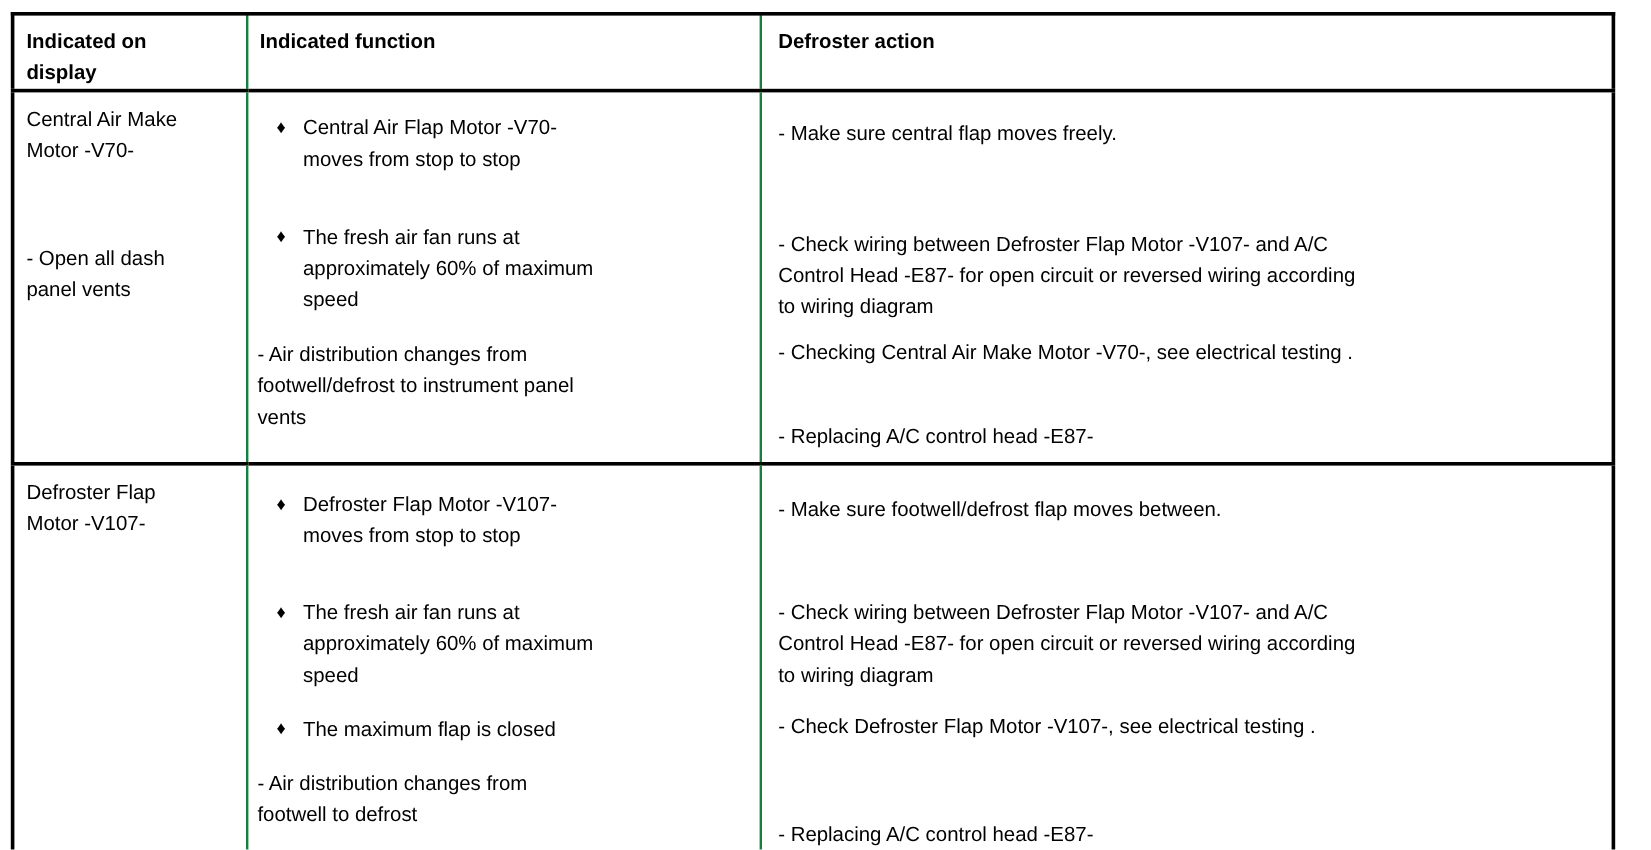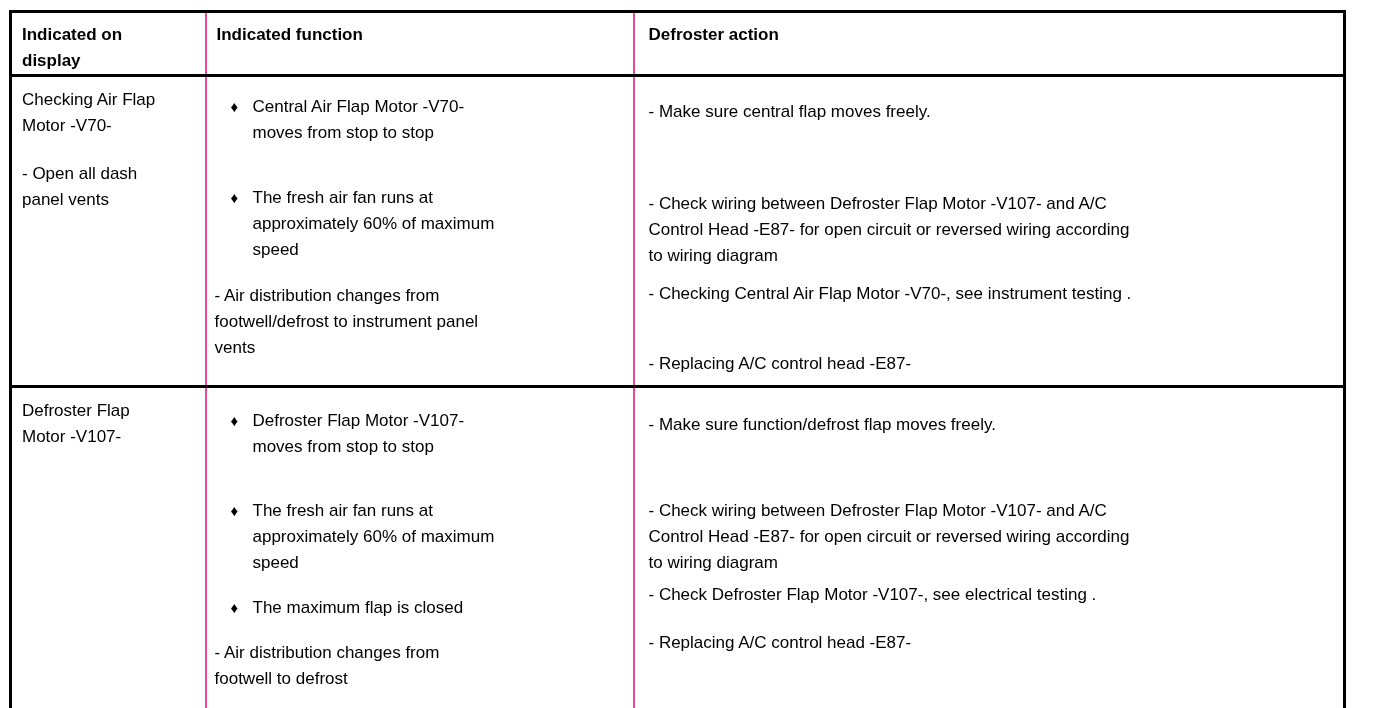--- a/index.html
+++ b/index.html
@@ -15,21 +15,21 @@
     position: absolute; left: 9px; top: 10px;
     border-collapse: collapse;
     table-layout: fixed;
     width: 1334px;
     border: 3px solid #000;
   }
   col.c1 { width: 195px; }
   col.c2 { width: 428px; }
   col.c3 { width: 711px; }
   th, td {
-    border: 2px solid #ec4899;
+    border: 2px solid #15803d;
     vertical-align: top;
     font-size: 17px;
     line-height: 26px;
     text-align: left;
   }
   thead tr { height: 64px; }
   tbody tr.r1 { height: 311px; }
   tbody tr.r2 { height: 337px; }
   thead th {
     border-bottom: 3px solid #000;
@@ -48,27 +48,27 @@
     flex: none; width: 22px;
     font-size: 15px;
     line-height: 26px;
   }
   .bullet-item .btxt { white-space: pre-line; }
   
   .mt7  { margin-top: 7px; }
   .mt10 { margin-top: 10px; }
   .mt12 { margin-top: 12px; }
   .mt14 { margin-top: 14px; }
-  .mt17 { margin-top: 6px; }
+  .mt17 { margin-top: 17px; }
   .mt19 { margin-top: 19px; }
   .mt20 { margin-top: 20px; }
   .mt38 { margin-top: 38px; }
   .mt39 { margin-top: 39px; }
   .mt44 { margin-top: 44px; }
-  .mt46 { margin-top: 22px; }
+  .mt46 { margin-top: 64px; }
   .mt60 { margin-top: 60px; }
   .mt66 { margin-top: 66px; }
 </style>
 </head>
 <body>
 
 <div class="page">
   <table class="diag">
     <colgroup>
       <col class="c1">
@@ -79,21 +79,21 @@
       <tr>
         <th class="h1">Indicated on
 display</th>
         <th class="h2">Indicated function</th>
         <th class="h3">Defroster action</th>
       </tr>
     </thead>
     <tbody>
       <tr class="r1">
         <td class="display-cell">
-          <p class="txt">Checking Air Flap
+          <p class="txt">Central Air Make
 Motor -V70-</p>
           <p class="txt mt46">- Open all dash
 panel vents</p>
         </td>
         <td class="function-cell">
           <div class="bullet-item mt7">
             <span class="glyph">♦</span>
             <span class="btxt">Central Air Flap Motor -V70-
 moves from stop to stop</span>
           </div>
@@ -105,21 +105,21 @@
           </div>
           <p class="txt mt20">- Air distribution changes from
 footwell/defrost to instrument panel
 vents</p>
         </td>
         <td class="action-cell">
           <p class="txt mt12">- Make sure central flap moves freely.</p>
           <p class="txt mt66">- Check wiring between Defroster Flap Motor -V107- and A/C
 Control Head -E87- for open circuit or reversed wiring according
 to wiring diagram</p>
-          <p class="txt mt12">- Checking Central Air Flap Motor -V70-, see instrument testing .</p>
+          <p class="txt mt12">- Checking Central Air Make Motor -V70-, see electrical testing .</p>
           <p class="txt mt44">- Replacing A/C control head -E87-</p>
         </td>
       </tr>
       <tr class="r2">
         <td class="display-cell">
           <p class="txt">Defroster Flap
 Motor -V107-</p>
         </td>
         <td class="function-cell">
           <div class="bullet-item mt10">
@@ -134,21 +134,21 @@
 speed</span>
           </div>
           <div class="bullet-item mt19">
             <span class="glyph">♦</span>
             <span class="btxt">The maximum flap is closed</span>
           </div>
           <p class="txt mt19">- Air distribution changes from
 footwell to defrost</p>
         </td>
         <td class="action-cell">
-          <p class="txt mt14">- Make sure function/defrost flap moves freely.</p>
+          <p class="txt mt14">- Make sure footwell/defrost flap moves between.</p>
           <p class="txt mt60">- Check wiring between Defroster Flap Motor -V107- and A/C
 Control Head -E87- for open circuit or reversed wiring according
 to wiring diagram</p>
           <p class="txt mt17">- Check Defroster Flap Motor -V107-, see electrical testing .</p>
           <p class="txt mt46">- Replacing A/C control head -E87-</p>
         </td>
       </tr>
     </tbody>
   </table>
 </div>

